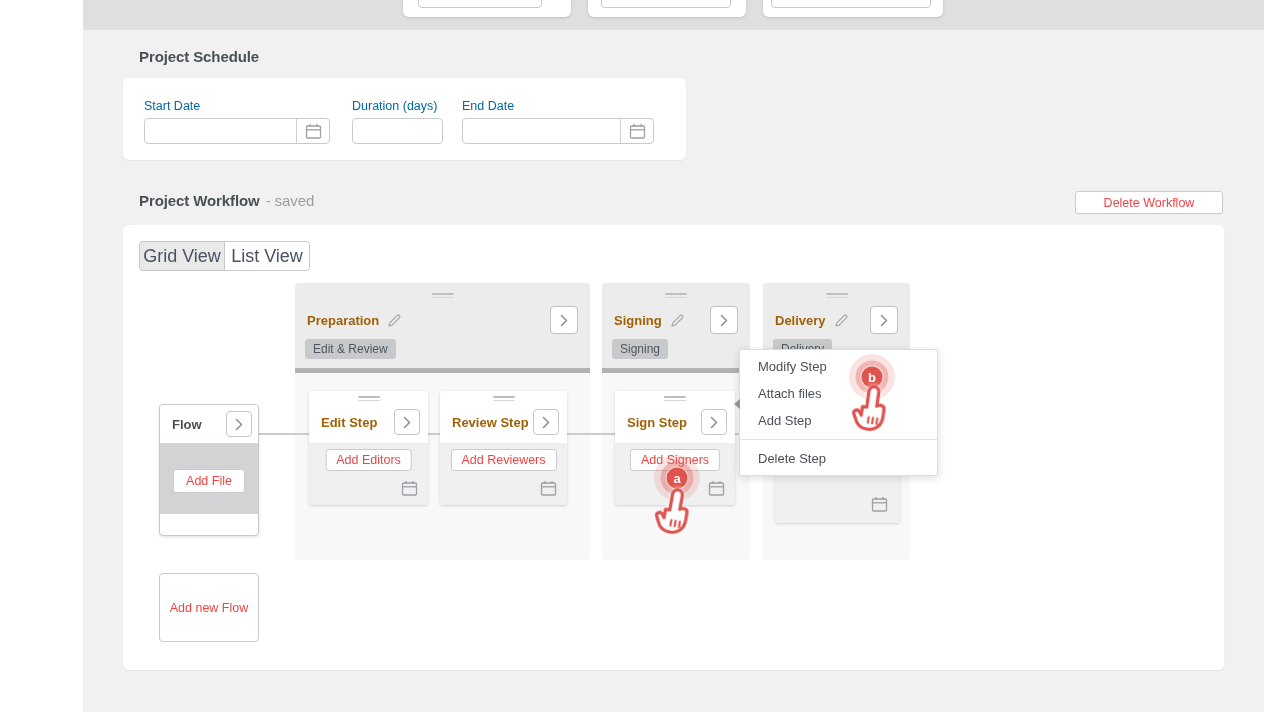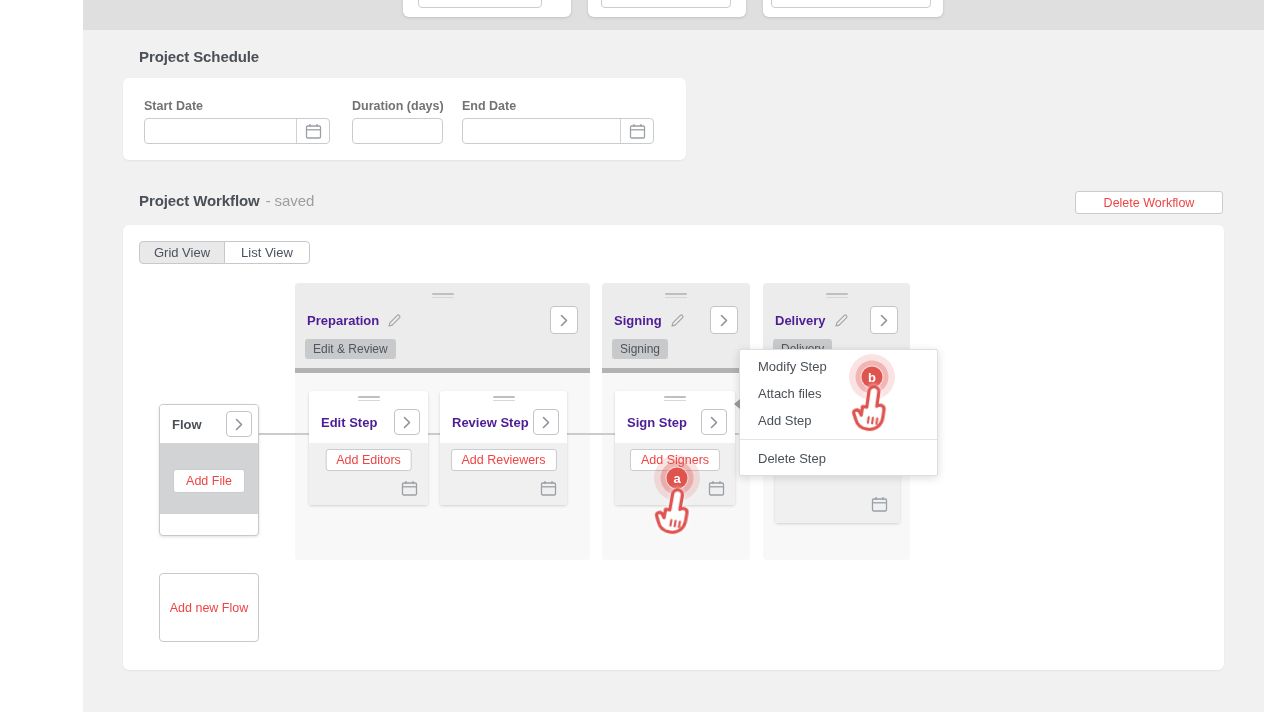--- a/index.html
+++ b/index.html
@@ -18,47 +18,47 @@
     box-shadow:0 1px 3px rgba(0,0,0,.14);overflow:hidden;}
   .topcard .txt{position:absolute;bottom:9px;height:24px;border:1px solid #c9cbcd;border-radius:4px;background:#fff;box-sizing:border-box;}
 
   
   .h-title{position:absolute;font-size:15px;font-weight:bold;color:#4a5056;letter-spacing:-.1px;}
   .h-status{font-weight:400;color:#9b9ea1;margin-left:6px;}
 
   
   .card{position:absolute;background:#fff;border-radius:6px;box-shadow:0 1px 2px rgba(0,0,0,.06);}
   .field{position:absolute;top:21px;}
-  .field .lbl{display:block;font-size:12.5px;font-weight:bold;color:#737373;margin-bottom:5px;}
+  .field .lbl{display:block;font-size:12.5px;font-weight:normal;color:#0369a1;margin-bottom:5px;}
   .input-group{display:flex;align-items:stretch;border:1px solid #c9cbcd;border-radius:4px;background:#fff;height:26px;box-sizing:border-box;}
   .input-group input{border:none;outline:none;background:transparent;flex:1;min-width:0;font:13px "Liberation Sans",sans-serif;padding:0 8px;color:#4a5056;}
   .cal-seg{width:32px;border-left:1px solid #d0d2d4;display:flex;align-items:center;justify-content:center;cursor:pointer;}
 
   
   .btn{display:flex;align-items:center;justify-content:center;background:#fff;border:1px solid #c9cbcd;
     border-radius:3px;font-size:12.5px;color:#ef4444;box-sizing:border-box;cursor:pointer;}
 
   
   #panel{position:absolute;left:40px;top:225px;width:1101px;height:445px;background:#fff;border-radius:6px;box-shadow:0 1px 2px rgba(0,0,0,.06);}
   .tabs{position:absolute;left:16px;top:16px;display:flex;}
-  .tab{width:86px;height:23px;border:1px solid #c6c8ca;background:#fff;display:flex;align-items:center;justify-content:center;
-    font-size:13px;color:#48535f;box-sizing:border-box;cursor:pointer;}
+  .tab{width:86px;height:30px;border:1px solid #c6c8ca;background:#fff;display:flex;align-items:center;justify-content:center;
+    font-size:18px;color:#48535f;box-sizing:border-box;cursor:pointer;}
   .tab:first-child{border-radius:4px 0 0 4px;}
   .tab:last-child{border-radius:0 4px 4px 0;margin-left:-1px;}
   .tab.active{background:#e9e9ea;}
 
   
   .col{position:absolute;background:#f8f8f9;border-radius:4px;z-index:1;}
   .col-head{position:relative;height:85px;background:#ececec;border-radius:4px 4px 0 0;}
   .col-track{height:5px;background:#b2b2b3;}
   .handle{position:absolute;left:50%;transform:translateX(-50%);width:22px;}
   .handle i{display:block;height:2px;background:#bfbfbf;border-radius:1px;}
   .handle i + i{height:1px;background:#d7d7d7;margin-top:2px;}
   .title-row{position:absolute;left:0;right:0;display:flex;align-items:center;padding:0 12px;}
-  .title-row .ttl{font-size:13px;font-weight:bold;color:#4c1d95;white-space:nowrap;}
+  .title-row .ttl{font-size:13px;font-weight:bold;color:#a16207;white-space:nowrap;}
   .pencil{margin-left:8px;flex:0 0 auto;}
   .spacer{flex:1;}
   .chev-btn{width:28px;height:28px;background:#fff;border:1px solid #c2c4c6;border-radius:4px;
     display:flex;align-items:center;justify-content:center;box-sizing:border-box;cursor:pointer;flex:0 0 auto;}
   .badge{position:absolute;left:10px;top:56px;background:#c8c9ca;border-radius:3px;padding:3px 8px;
     font-size:12px;color:#4f565e;white-space:nowrap;}
 
   
   #connector{position:absolute;left:136px;top:208px;width:545px;height:2px;background:#cbcbcb;z-index:2;}
 

